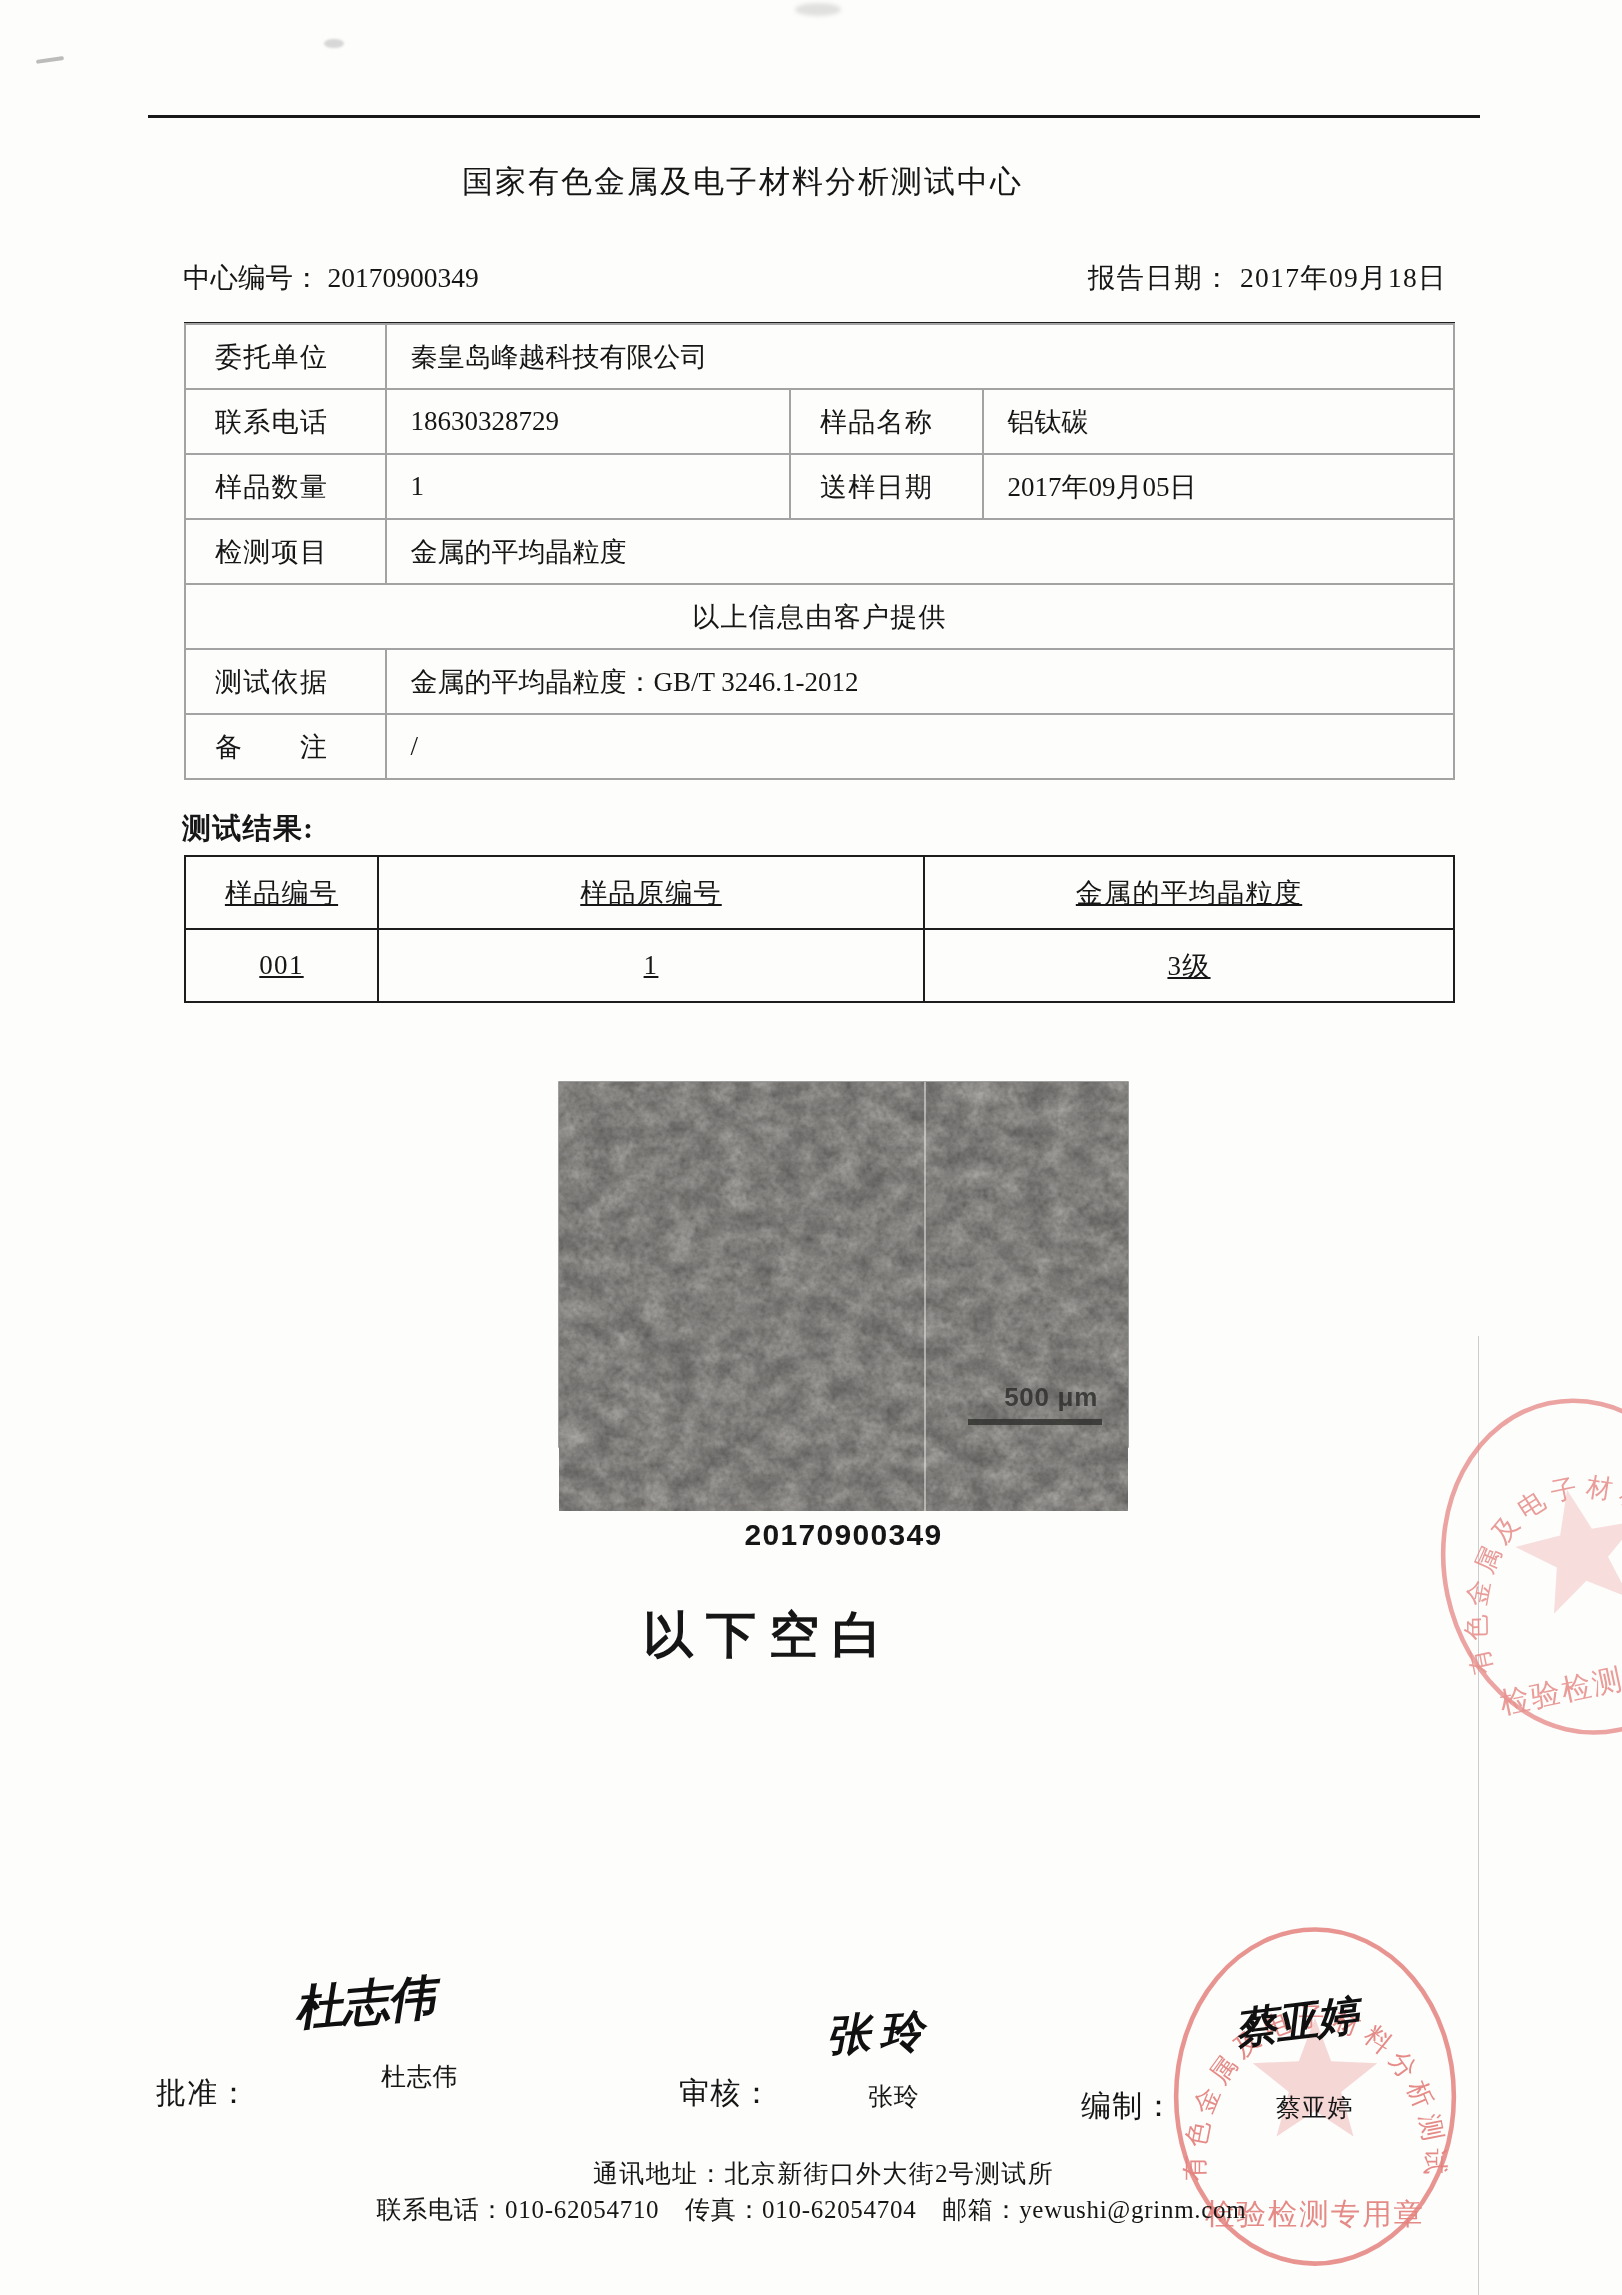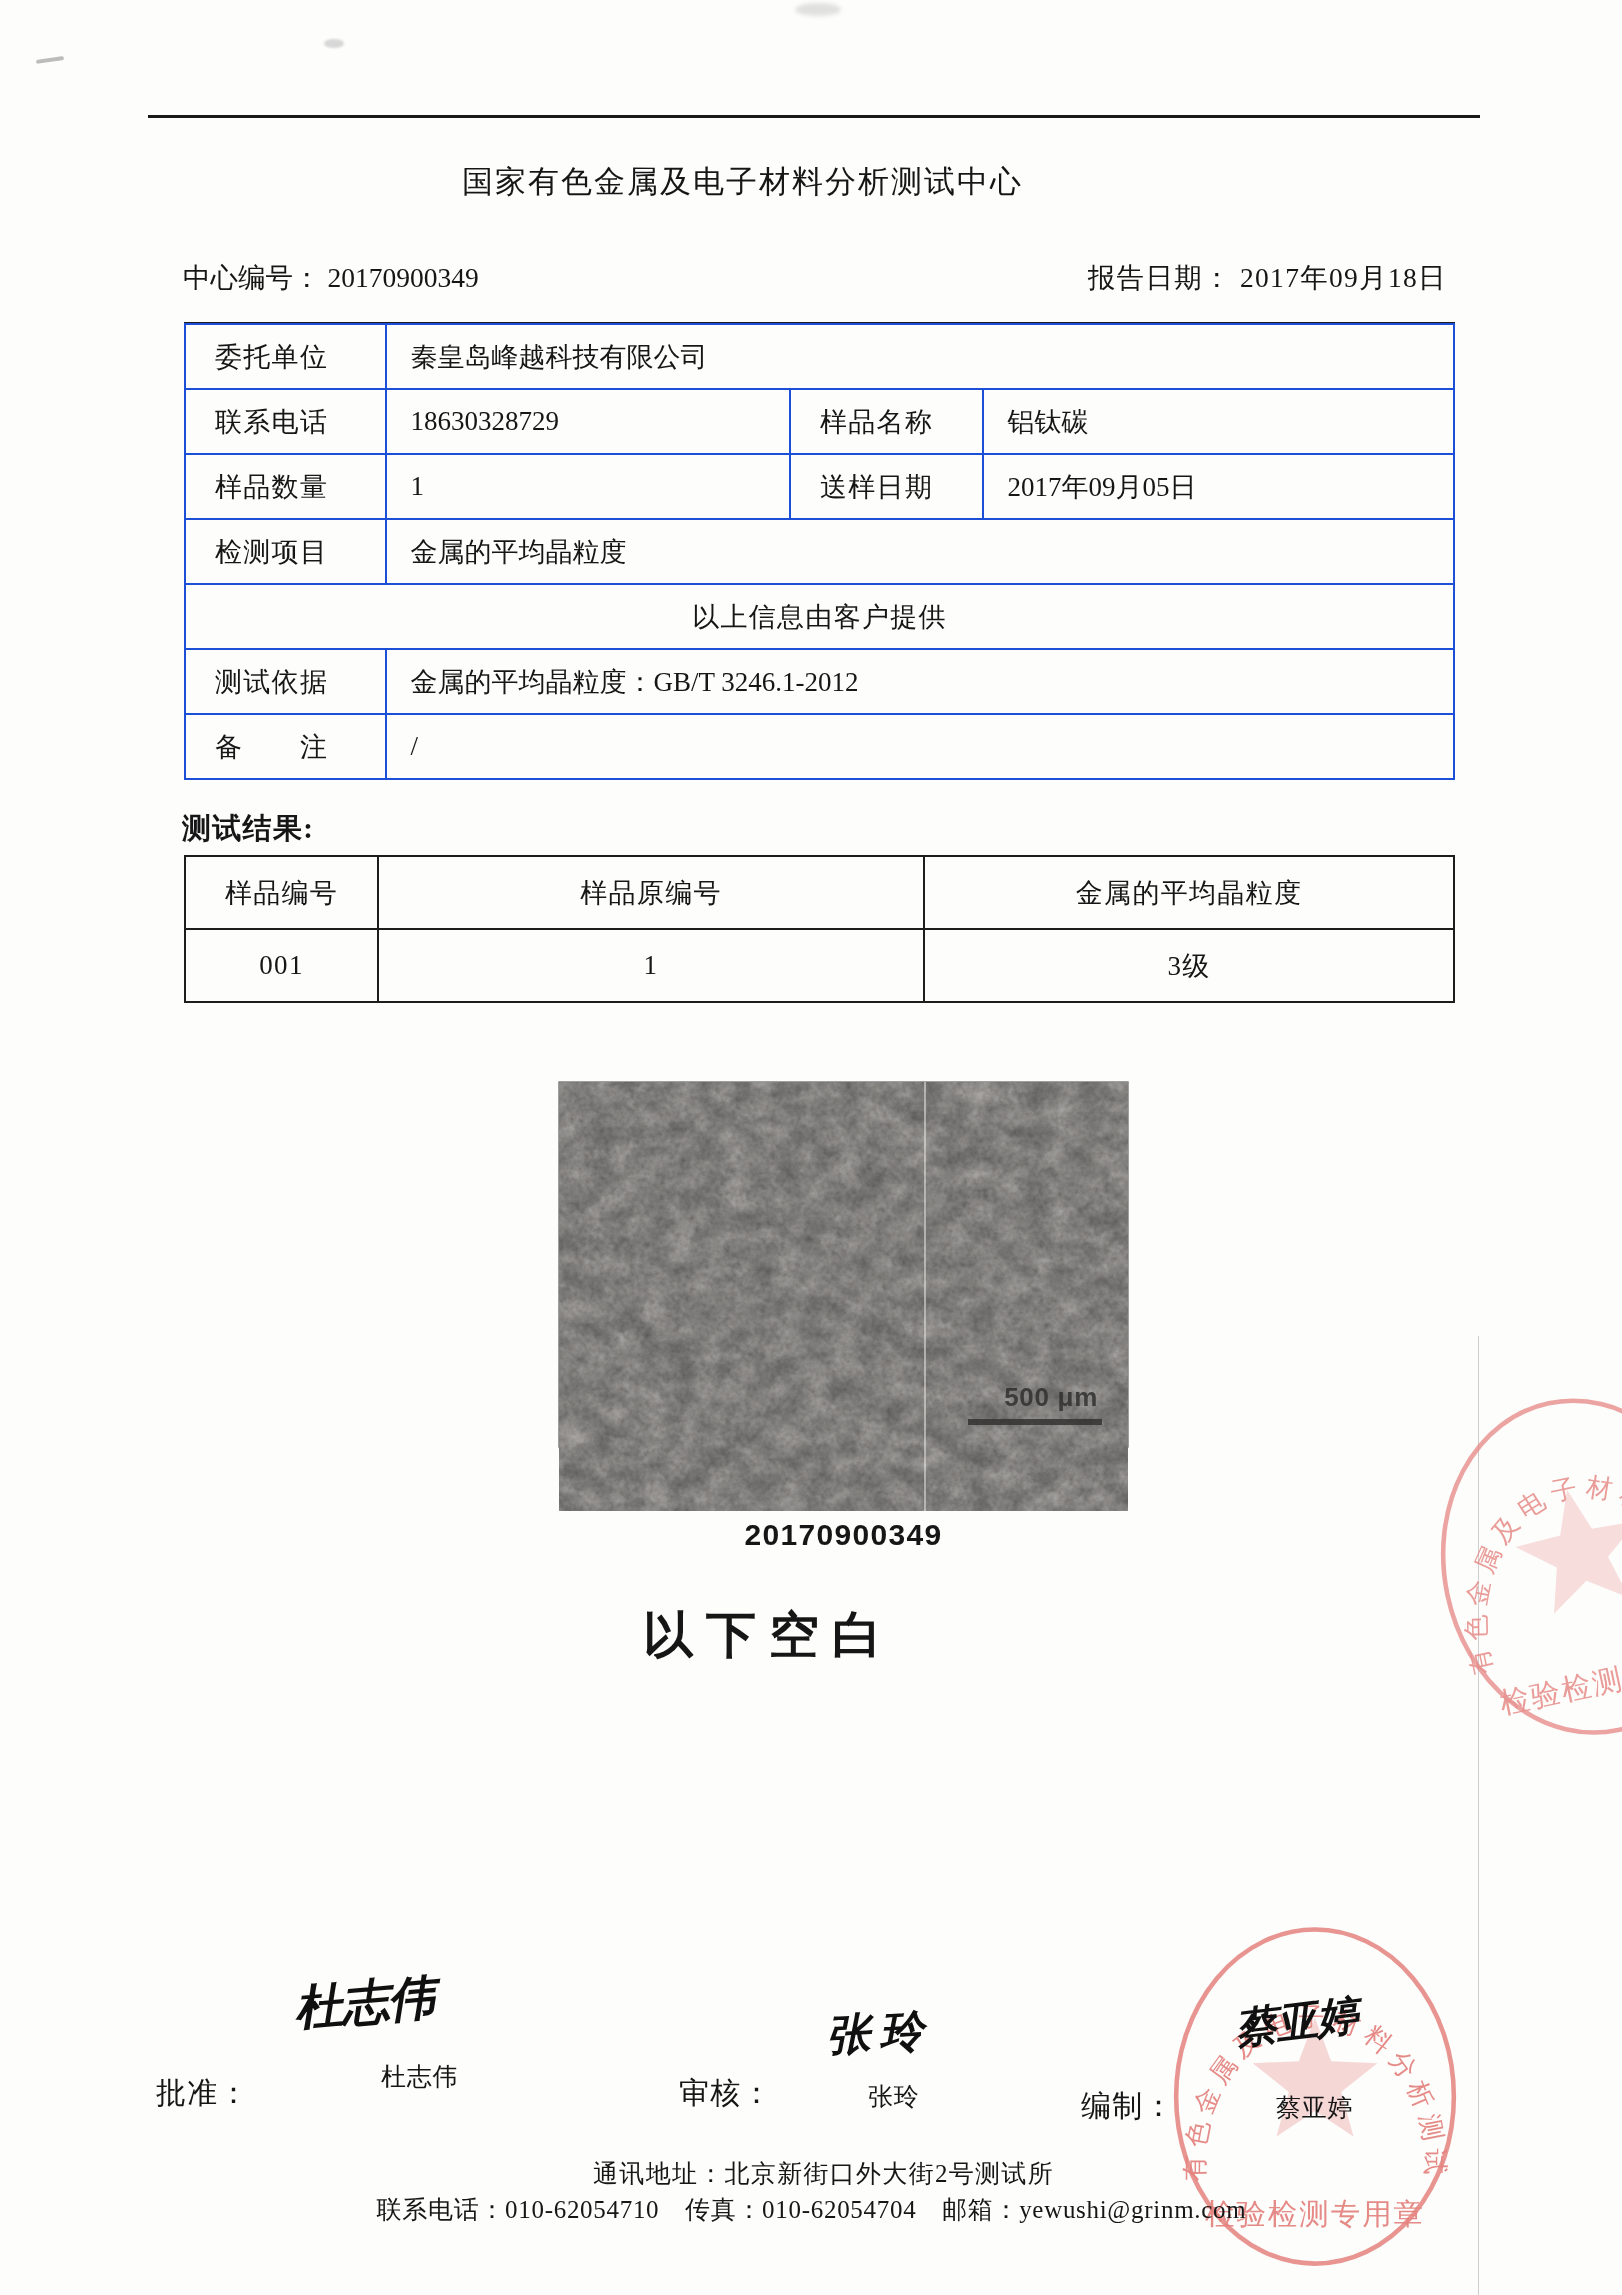--- a/index.html
+++ b/index.html
@@ -16,28 +16,28 @@
   
   .org-title{top:161px;left:0;width:1485px;text-align:center;font-size:31px;letter-spacing:2px;}
   .report-title{top:207px;left:0;width:1427px;text-align:center;font-size:38px;font-weight:bold;letter-spacing:22px;text-indent:22px;}
   .meta-line{top:260px;left:183px;width:1269px;font-size:27.5px;}
   .meta-right{position:absolute;right:5.2px;top:0;letter-spacing:1.3px;}
 
   
   table{border-collapse:collapse;table-layout:fixed;}
   .info-table{top:322px;left:184px;}
   .info-table table{width:1269px;}
-  .info-table td{border:2px solid #1d4ed8;height:63px;font-size:27px;padding:0 6.5px 0 23.6px;vertical-align:middle;}
+  .info-table td{border:2px solid #a3a3a3;height:63px;font-size:27px;padding:0 6.5px 0 23.6px;vertical-align:middle;}
   .info-table td.lbl{padding-left:29px;letter-spacing:1.3px;}
   .info-table td.ctr{text-align:center;padding:0;letter-spacing:1.3px;}
   .info-table{border-top:1.3px solid #1d1d1d;}
 
   .results-label{top:809px;left:182px;font-size:29px;font-weight:bold;letter-spacing:1.3px;}
   .results-table{top:855px;left:184px;}
-  .results-table table{width:1269px;}
+  .results-table table{width:1269px;text-decoration:underline;}
   .results-table td{border:2px solid #1d1d1d;height:69px;font-size:27px;text-align:center;vertical-align:middle;letter-spacing:1.3px;}
 
   
   .micro{top:1082px;left:559px;width:569px;height:365px;background:#98958f;box-shadow:0 0 0 0.7px #777;}
   .micro svg{display:block;}
   .scalebar-text{position:absolute;right:30px;bottom:34px;font-family:"Liberation Sans","DejaVu Sans",sans-serif;
                  font-size:26px;font-weight:bold;color:#30302e;opacity:.85;letter-spacing:0.7px;}
   .scalebar{position:absolute;right:26px;bottom:22px;width:134px;height:5.9px;background:#2e2e2c;opacity:.8;}
   .micro-streak{position:absolute;left:365px;top:0;width:2px;height:429px;background:#e8e6e2;opacity:.55;}
 

